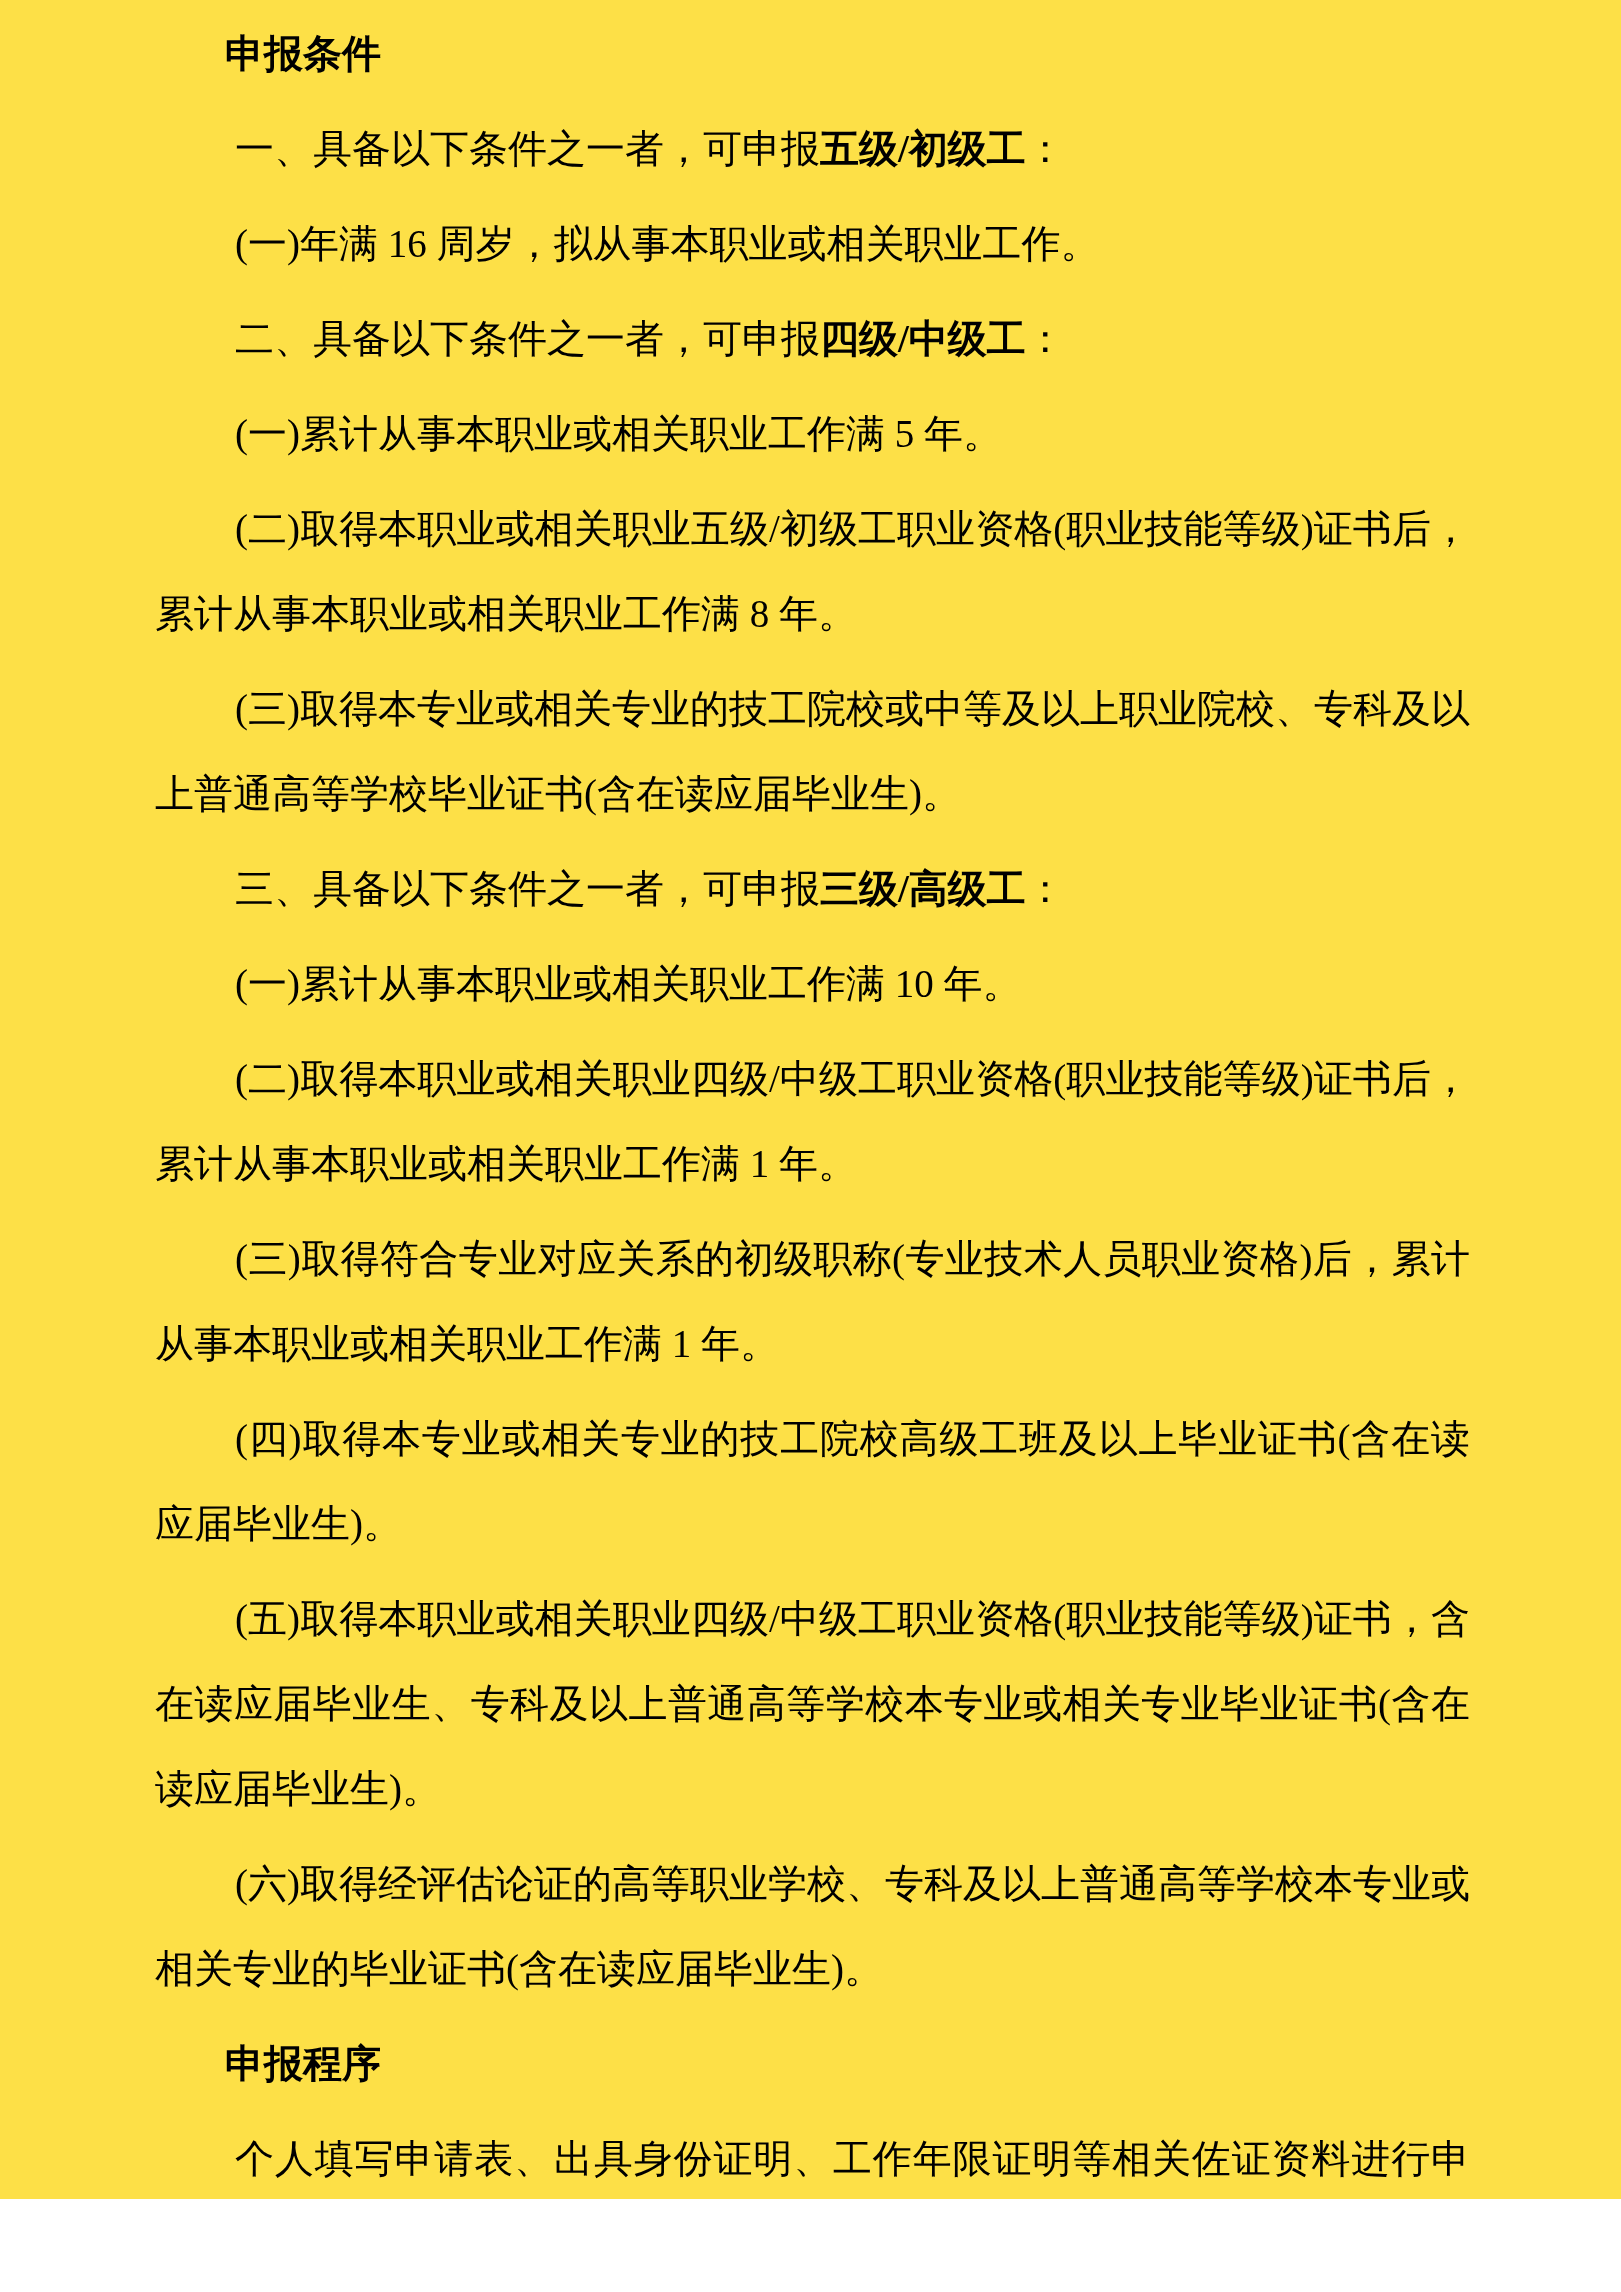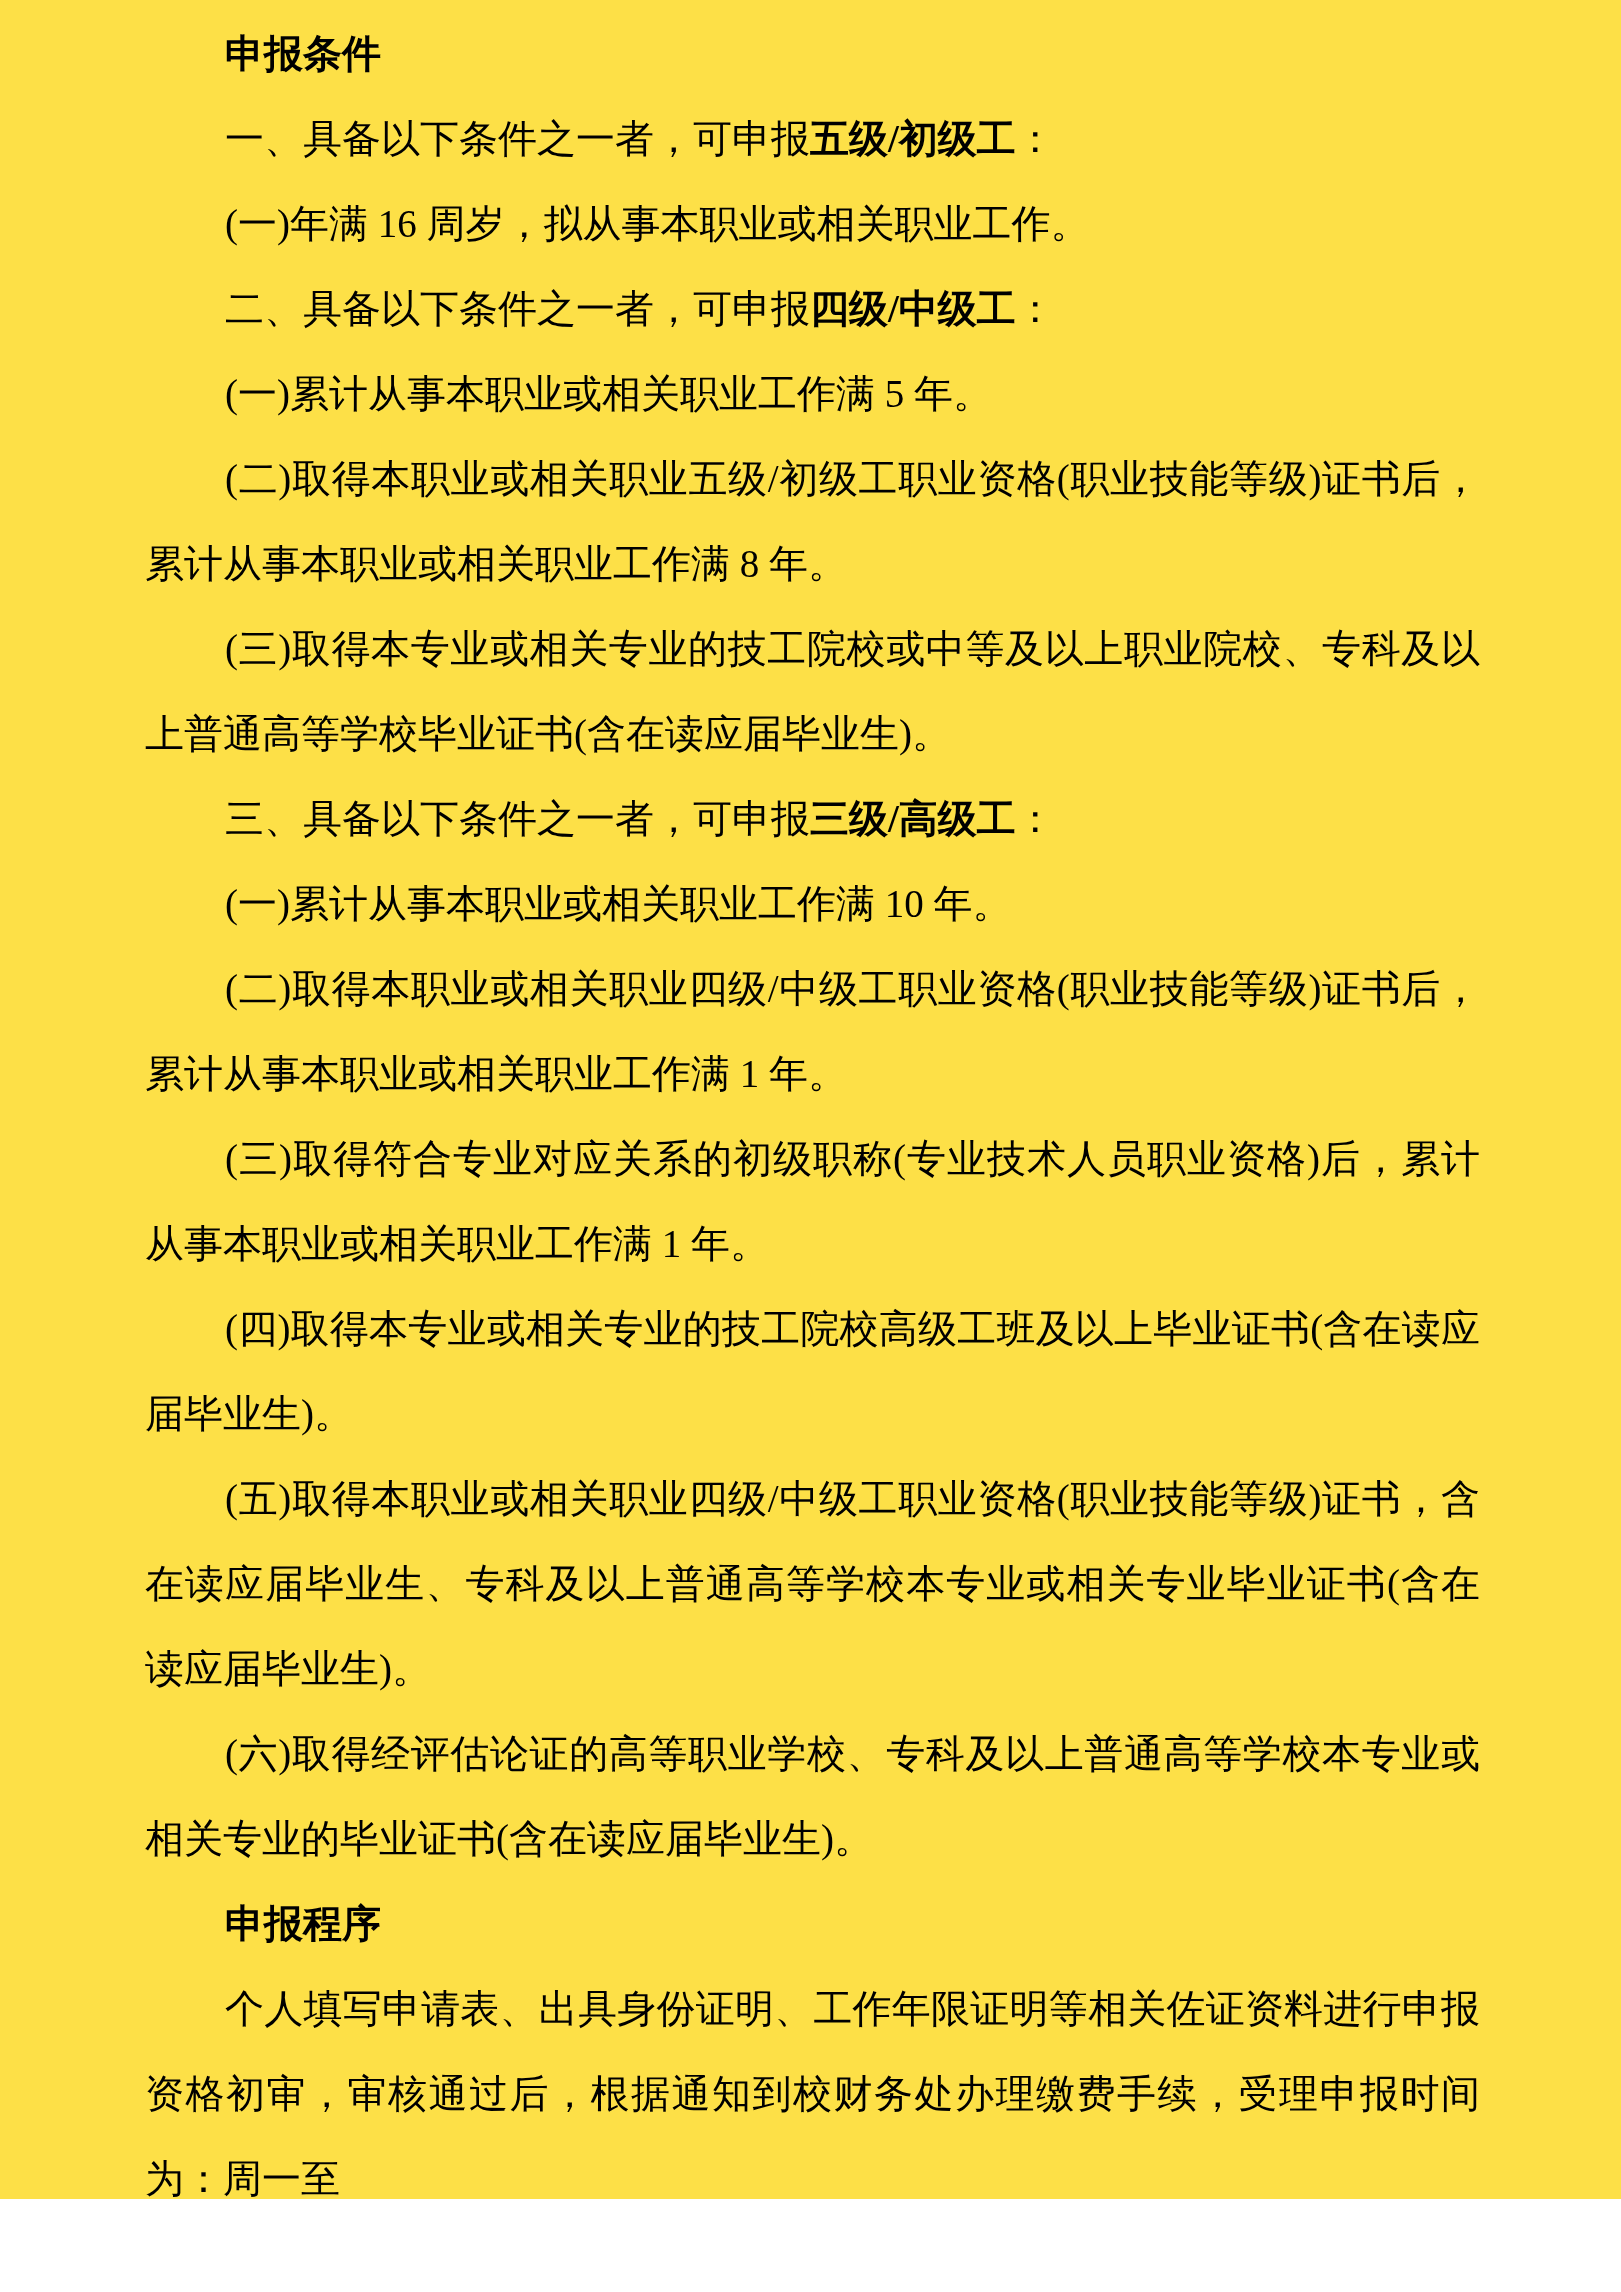--- a/index.html
+++ b/index.html
@@ -14,21 +14,21 @@
     height: 2199px;
     background: #fde047;
     color: #000000;
     font-family: "Liberation Serif", "DejaVu Serif", serif;
     font-size: 39px;
     line-height: 85px;
     padding: 10.8px 141px 0 145px;
     overflow: hidden;
   }
   .para {
-    margin: 0;
+    margin: 10px;
     text-indent: 80px;
     text-align: justify;
     text-justify: inter-character;
     word-break: break-all;
   }
   .heading {
     margin: 0;
     text-indent: 80px;
     font-weight: bold;
     text-align: left;

